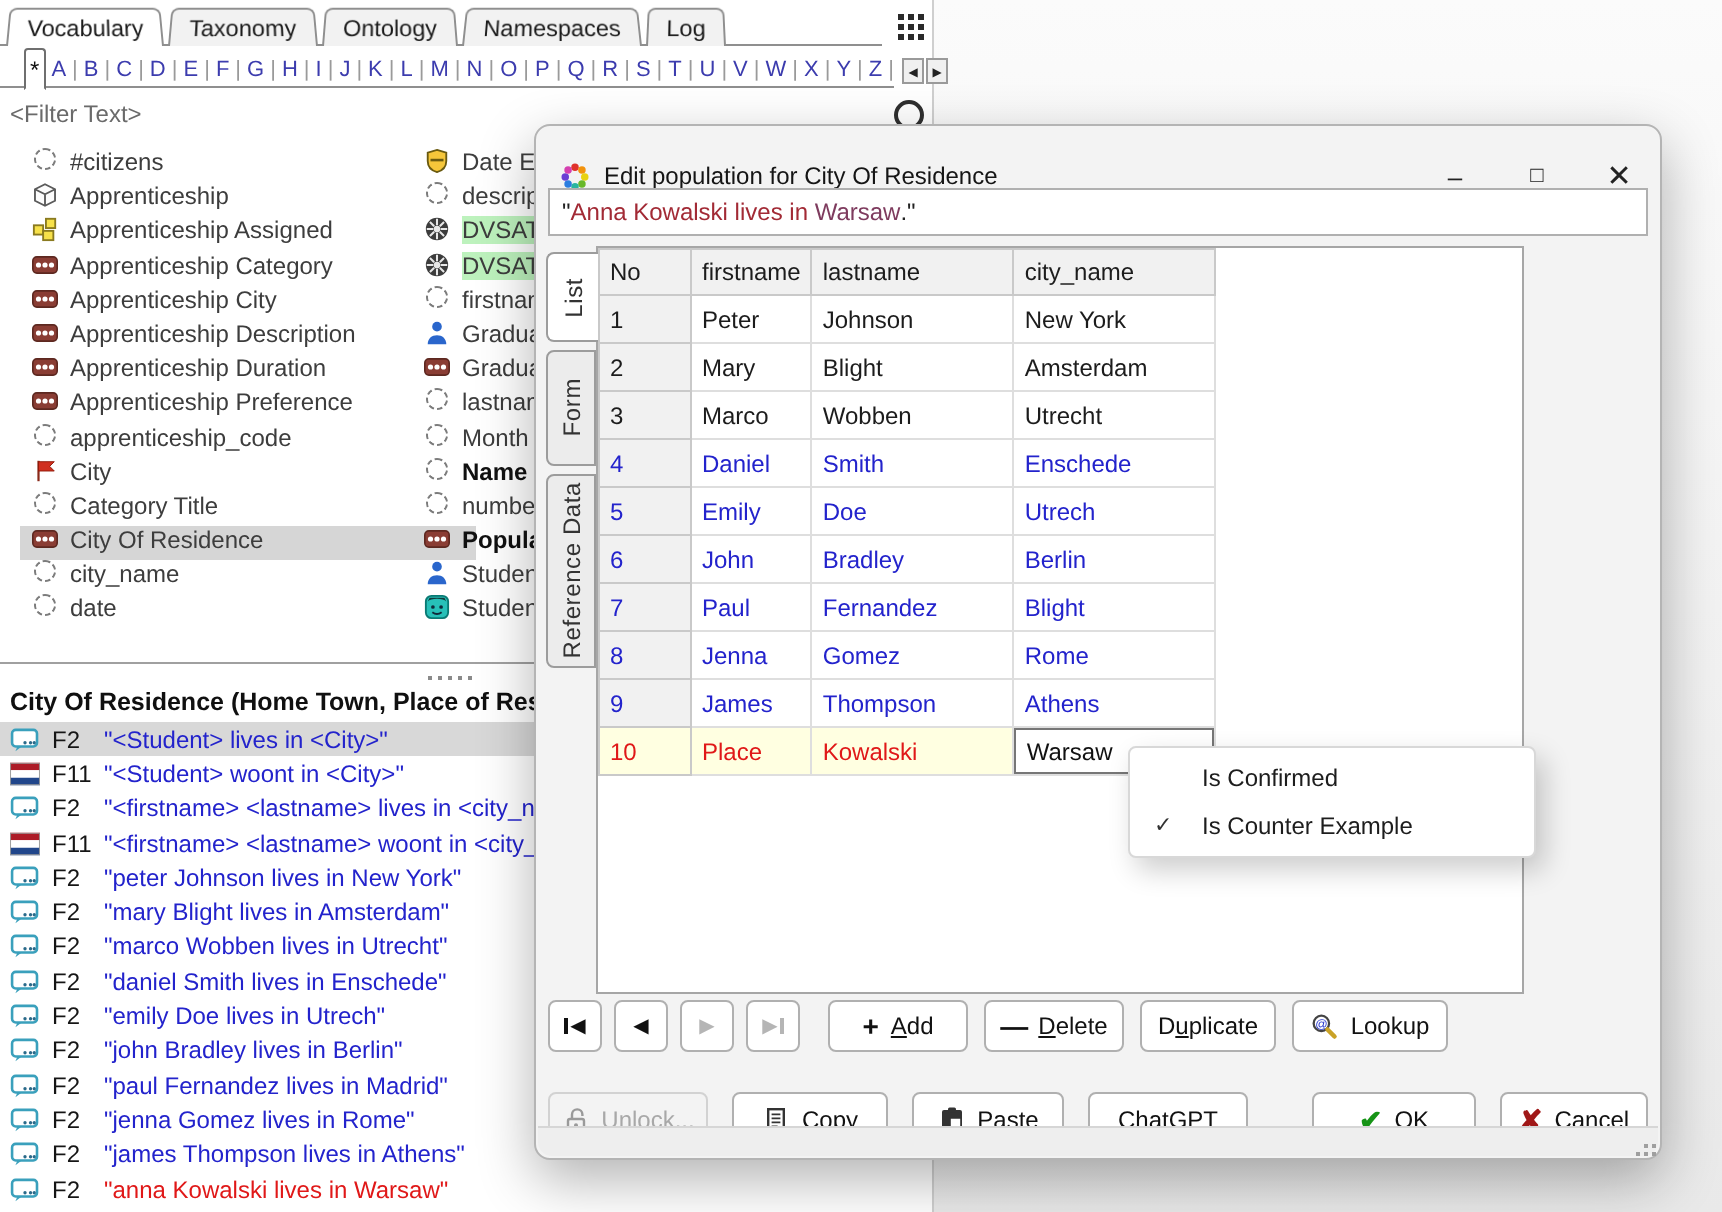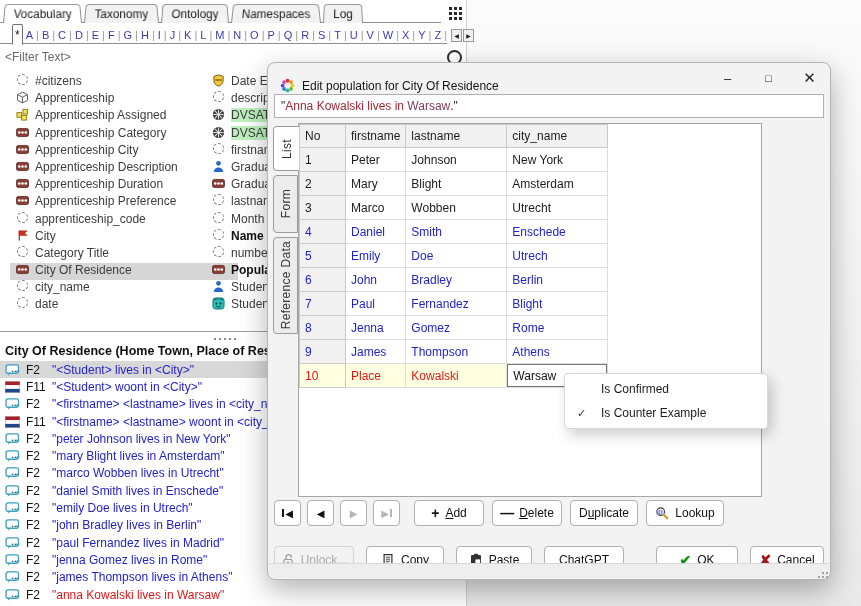--- a/index.html
+++ b/index.html
@@ -49,21 +49,21 @@
   .srow{display:flex;align-items:center;height:17.3px;padding-left:5px;font-size:12px;white-space:nowrap}
   .srow.sel{background:#d8d8d8}
   .sicon{width:21px;flex:none;display:flex}
   .sicon svg{width:15px;height:12px}
   .skey{width:26px;color:#151515;flex:none}
   .stext{color:var(--accent-blue,#2323cc)}
   .srow.red .stext{color:var(--alert-red,#e01818)}
   
   .dlg{position:absolute;left:267px;top:62px;width:564px;height:518px;background:#f3f3f3;
       border:1px solid #b4b4b4;border-radius:8px;box-shadow:0 10px 28px rgba(0,0,0,.30);z-index:10;box-sizing:border-box}
-  .tbar{position:absolute;left:0;top:0;right:0;height:30px;display:flex;align-items:flex-end}
+  .tbar{position:absolute;left:0;top:10px;right:0;height:30px;display:flex;align-items:center}
   .appic{margin-left:12px;width:15px;height:15px;flex:none}
   .appic svg{width:15px;height:15px}
   .ttl{font-size:12px;color:#151515;margin-left:7px;white-space:nowrap}
   .winbtns{margin-left:auto;display:flex;height:100%}
   .wbtn{width:41px;display:flex;align-items:center;justify-content:center;color:#222}
   .wbtn.min{font-size:13px}.wbtn.max{font-size:11px}.wbtn.close{font-size:15px;border-top-right-radius:8px}
   .sent{position:absolute;left:6px;top:31px;right:6px;height:24px;background:#fff;border:1px solid #b0b0b0;
       display:flex;align-items:center;padding-left:6px;font-size:12px;color:#222;box-sizing:border-box;white-space:pre}
   .sent .m{color:var(--sentence-red,#a22a35)}
   .sent .c{color:var(--sentence-city,#7e3b5e)}

